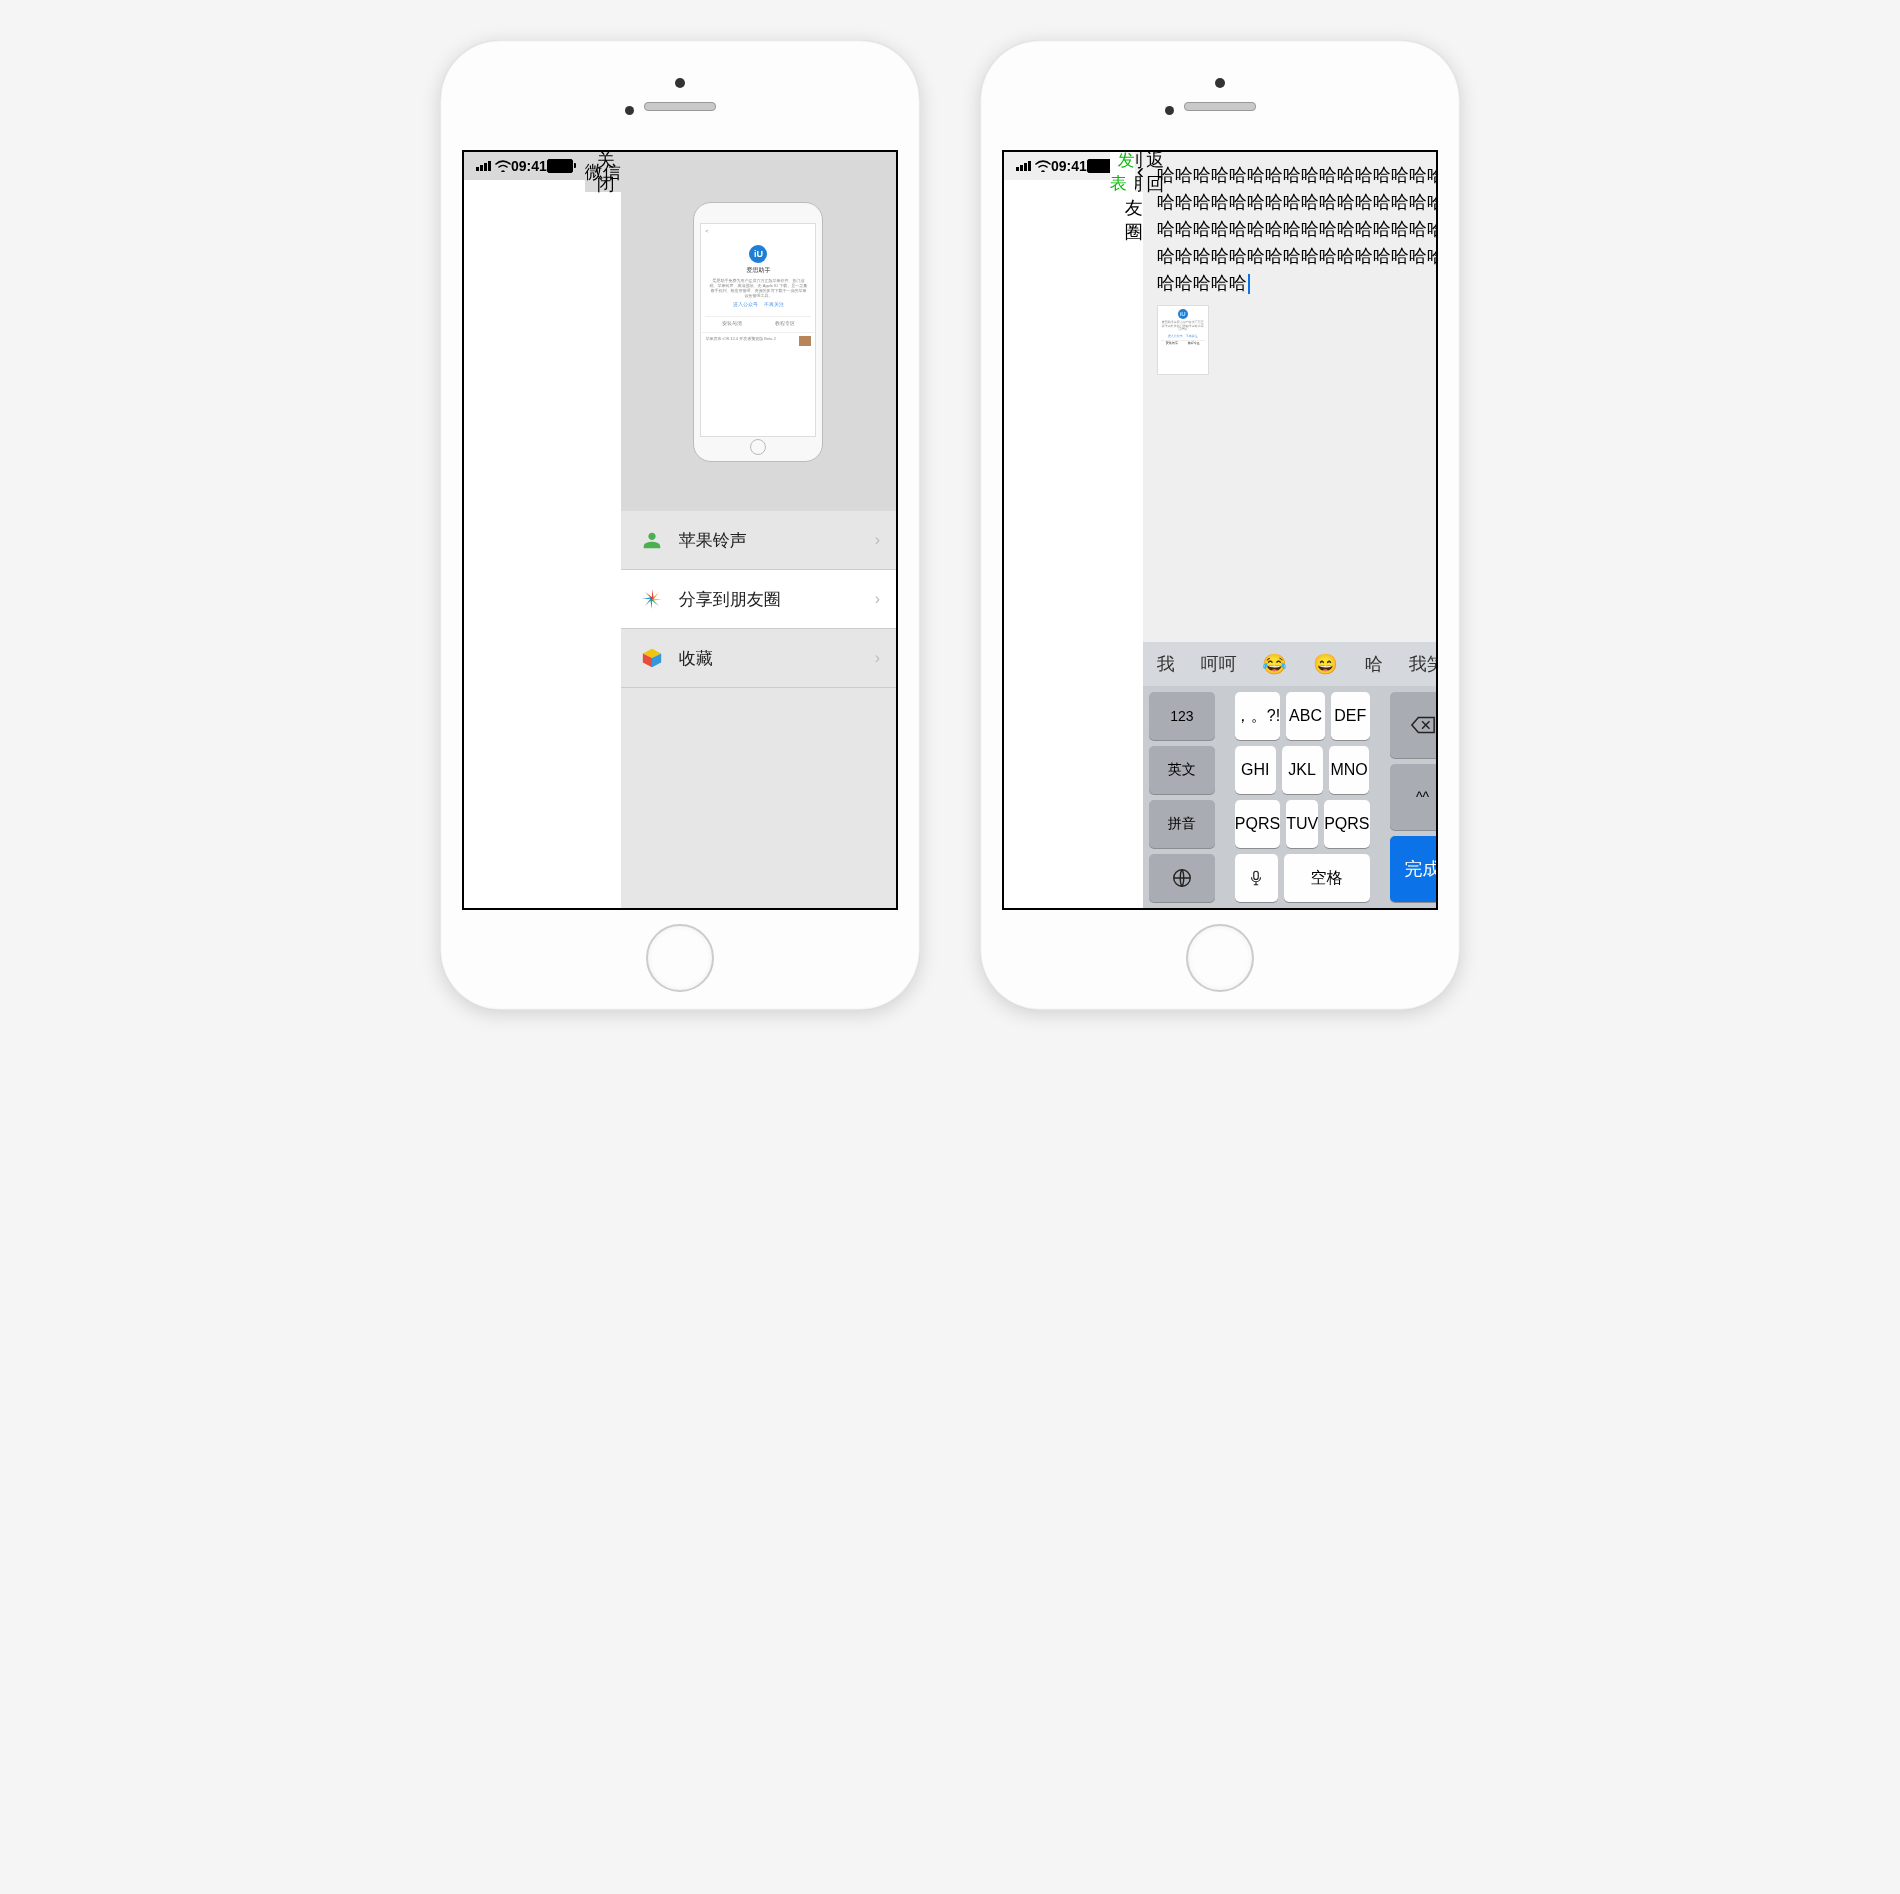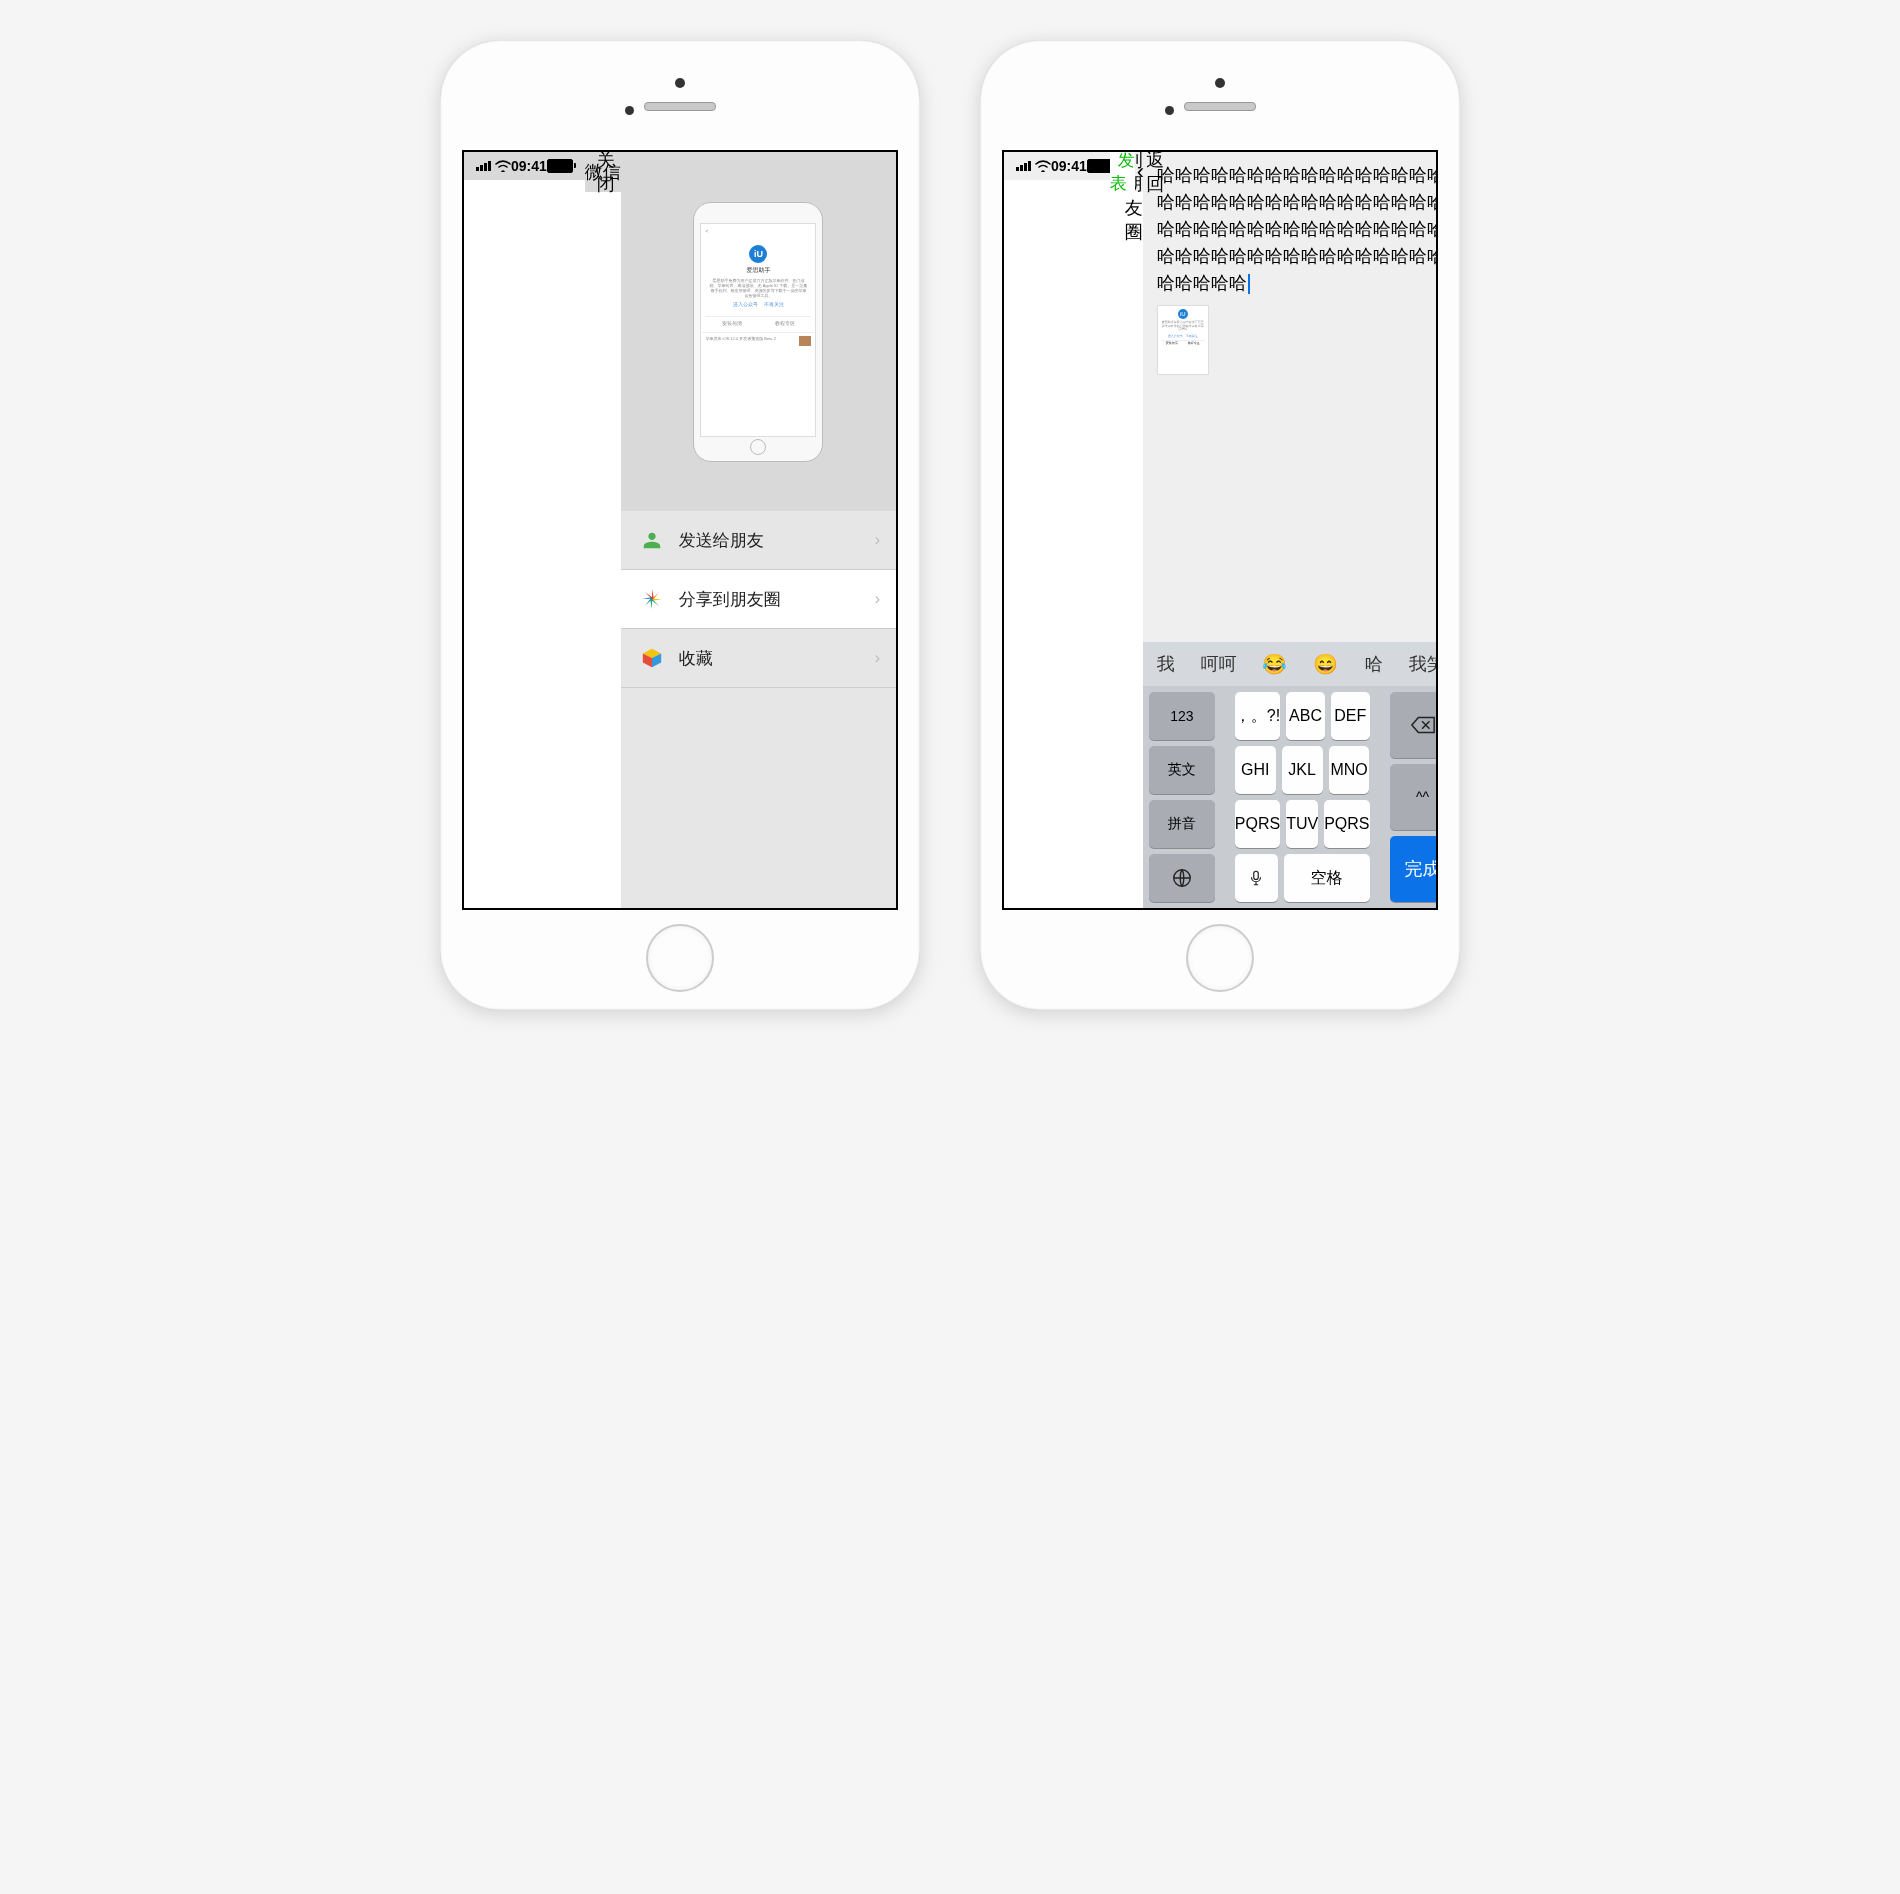--- a/index.html
+++ b/index.html
@@ -179,21 +179,21 @@
           </div>
         </div>
       </div>
       <div class="action-list">
         <div class="action-row">
           <div class="icon-box">
             <svg class="friend-icon" viewBox="0 0 24 24">
                 <path fill="#4CAF50" d="M12 12c2.2 0 4-1.8 4-4s-1.8-4-4-4-4 1.8-4 4 1.8 4 4 4zm0 2c-3 0-9 1.5-9 4.5V21h18v-2.5c0-3-6-4.5-9-4.5z"></path>
               </svg>
           </div>
-          <span class="label">发送给朋友</span>
+          <span class="label">苹果铃声</span>
           <span class="chev">›</span>
         </div>
         <div class="action-row active">
           <div class="icon-box">
             <svg class="moments-icon" viewBox="0 0 24 24">
               <circle cx="12" cy="12" r="11" fill="none"></circle>
               <path d="M12 2 L14 12 L12 12 Z" fill="#e74c3c"></path>
               <path d="M22 12 L12 14 L12 12 Z" fill="#f1c40f"></path>
               <path d="M12 22 L10 12 L12 12 Z" fill="#27ae60"></path>
               <path d="M2 12 L12 10 L12 12 Z" fill="#3498db"></path>

